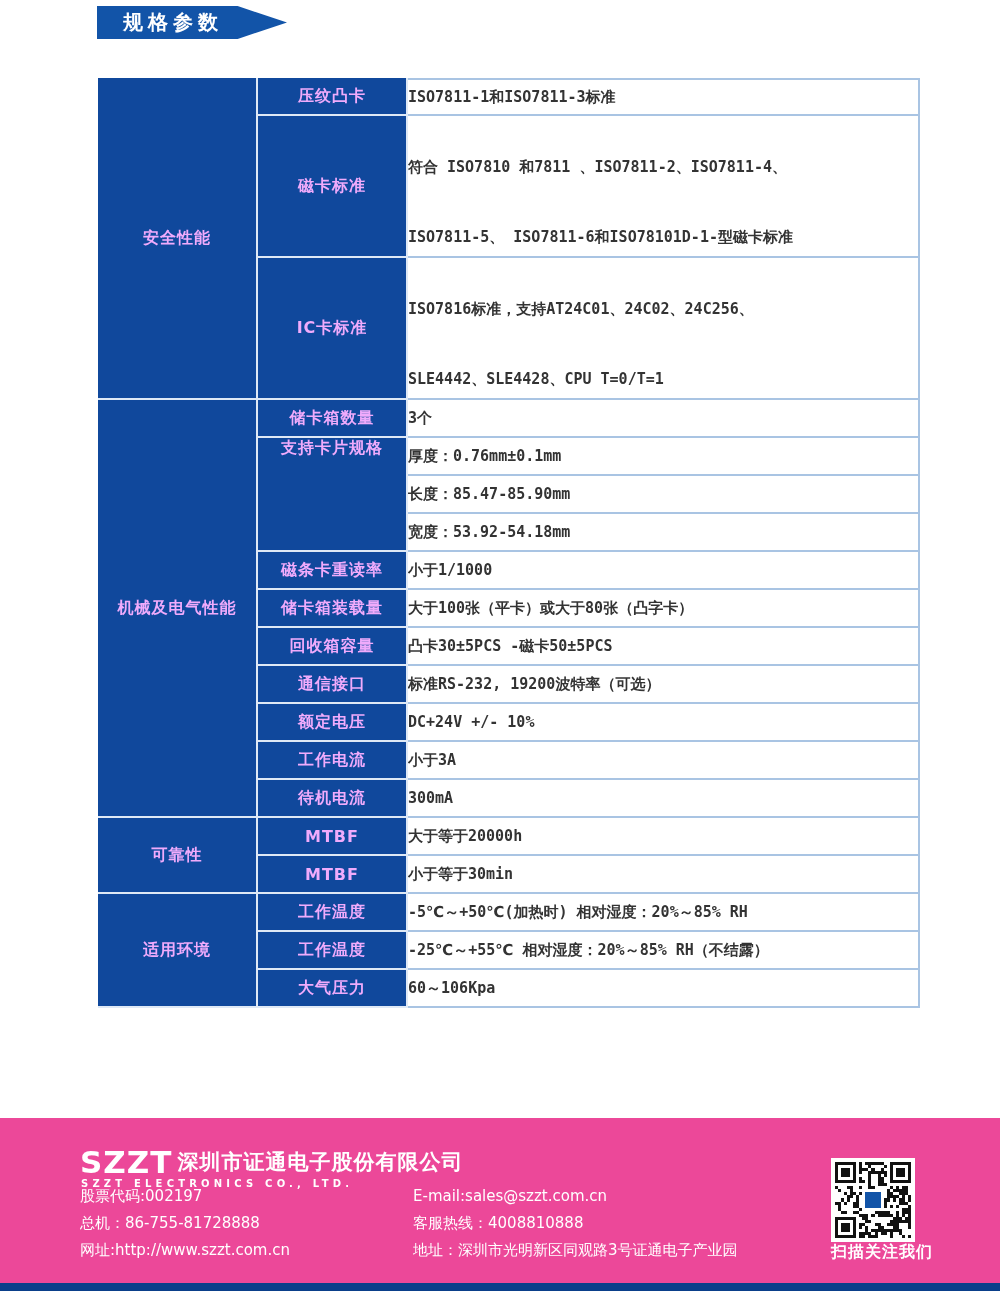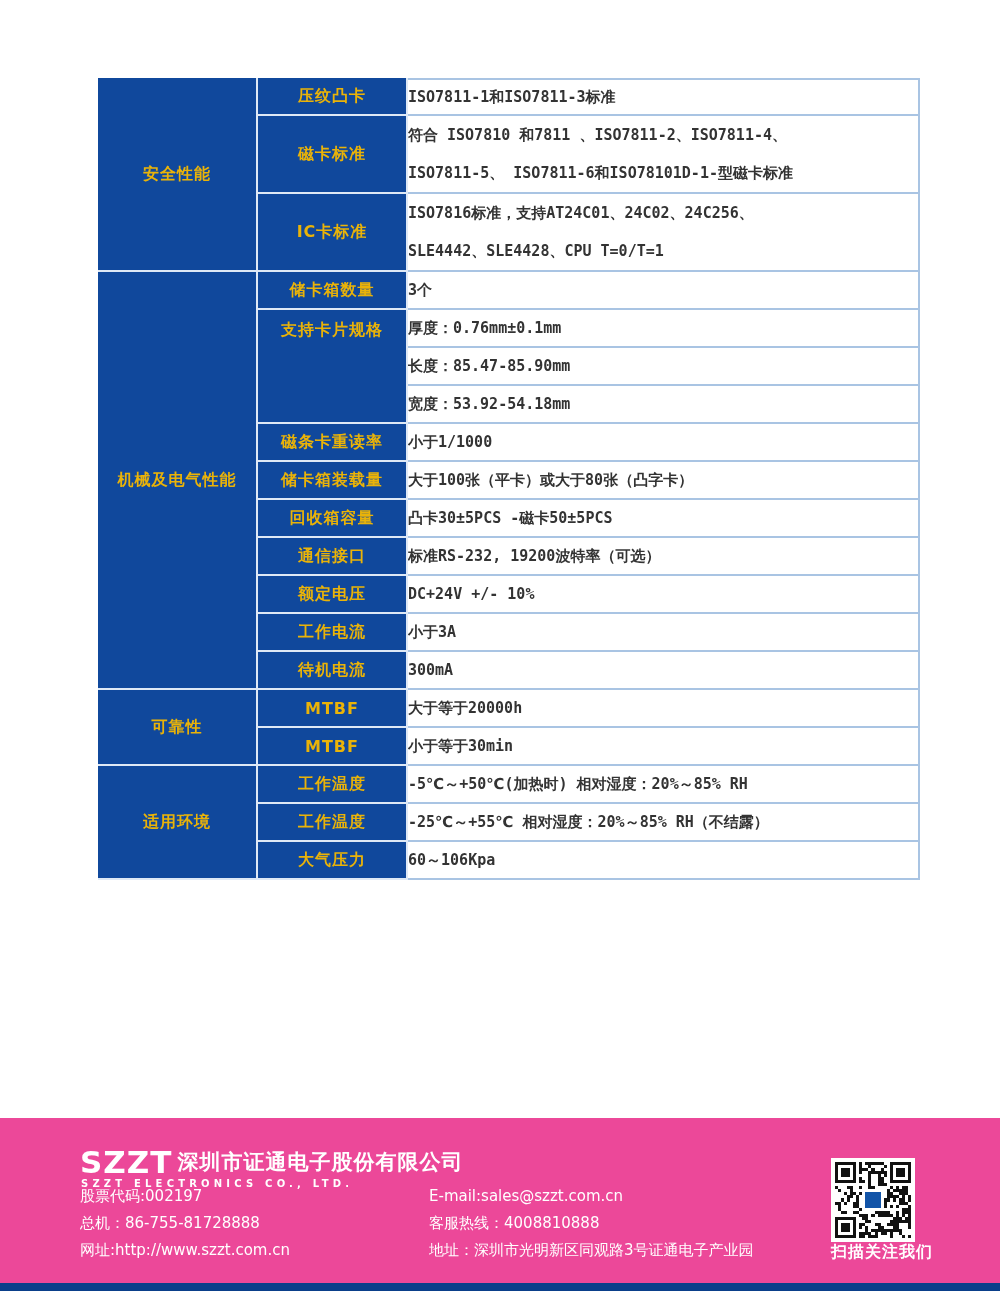--- a/index.html
+++ b/index.html
@@ -16,62 +16,65 @@
     display:flex; align-items:center; padding-left:26px;
   }
 
   
   table.spec {
     position:absolute; top:78px; left:98px; width:822px;
     border-collapse:separate; border-spacing:0; table-layout:fixed;
   }
   table.spec td { overflow:hidden; }
   td.cat, td.prm {
-    background:#10489c; color:#eab308; text-align:center;
+    background:#10489c; color:#f0abfc; text-align:center;
     font-size:16px; font-weight:700; letter-spacing:1px;
     border-right:2px solid #dfe9f6; border-bottom:2px solid #dfe9f6;
     vertical-align:middle;
   }
   td.val {
     background:#ffffff; color:#333333;
     font-family:"DejaVu Sans Mono","DejaVu Sans",monospace;
     font-size:15px; font-weight:700;
     border-right:2px solid #a9c4e3; border-bottom:2px solid #a9c4e3;
     vertical-align:middle; text-align:left;
   }
   td.val.bt { border-top:2px solid #a9c4e3; }
-  td.prm.vtop { vertical-align:top; padding-top:10px; }
+  td.prm.vtop { vertical-align:top; }
   tr.h1 { height:38px; }
   tr.h2 { height:77px; }
-  .ln { line-height:38px; white-space:nowrap; }
+  .ln { line-height:38px; white-space:nowrap;margin-top:32px; }
 
   
   .footer {
     position:absolute; top:1118px; left:0; width:1000px; height:173px;
     background:#ec4899; color:#ffffff;
   }
   .footer-strip { position:absolute; bottom:0; left:0; width:100%; height:8px; background:#0a3f8a; }
   .logo-row { position:absolute; left:80px; top:26px; white-space:nowrap; }
   .logo-szzt { font-size:31px; font-weight:900; letter-spacing:1px; vertical-align:middle; }
   .logo-cn  { font-size:21px; font-weight:700; letter-spacing:1px; vertical-align:middle; }
   .logo-en  { position:absolute; left:81px; top:60px; font-size:10px; letter-spacing:4.2px; font-weight:700; }
   .f-col { position:absolute; top:68px; font-size:15px; font-weight:400; }
   .f-left { left:80px; }
-  .f-mid  { left:429px; }
+  .f-mid  { left:413px; }
   .f-col .f-line { height:20px; line-height:20px; margin-bottom:7px; white-space:nowrap; }
   .qr-wrap { position:absolute; left:831px; top:40px; width:116px; }
   .qr-box { width:84px; height:84px; background:#ffffff; padding:4px; }
   .qr-box svg { width:100%; height:100%; shape-rendering:crispEdges; display:block; }
   .qr-label { font-size:16px; font-weight:700; letter-spacing:1px; white-space:nowrap; }
 </style>
 </head>
 <body>
 
 <div class="page">
 
+  <div class="banner">
+    <span>规格参数</span>
+  </div>
 
   <table class="spec">
     <colgroup>
         <col style="width:160px">
         <col style="width:150px">
         <col style="width:512px">
       </colgroup>
     <tbody>
 
       <tr class="h1">

